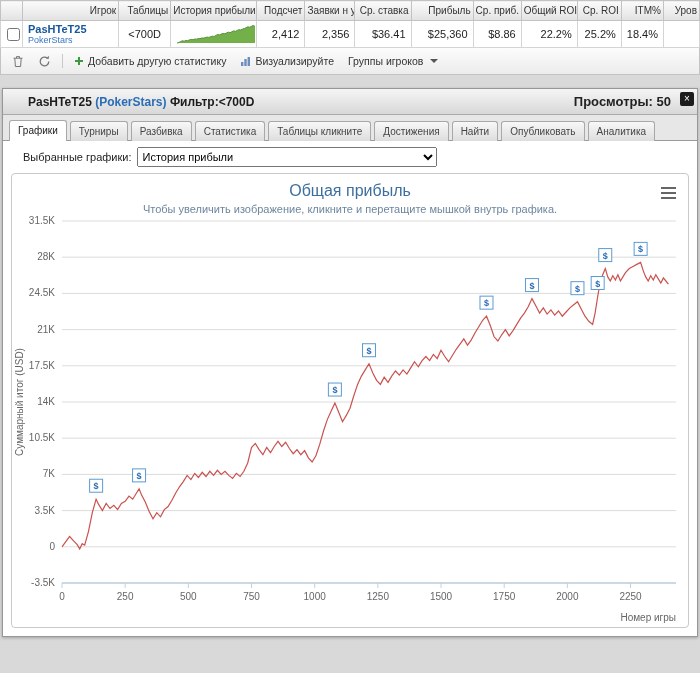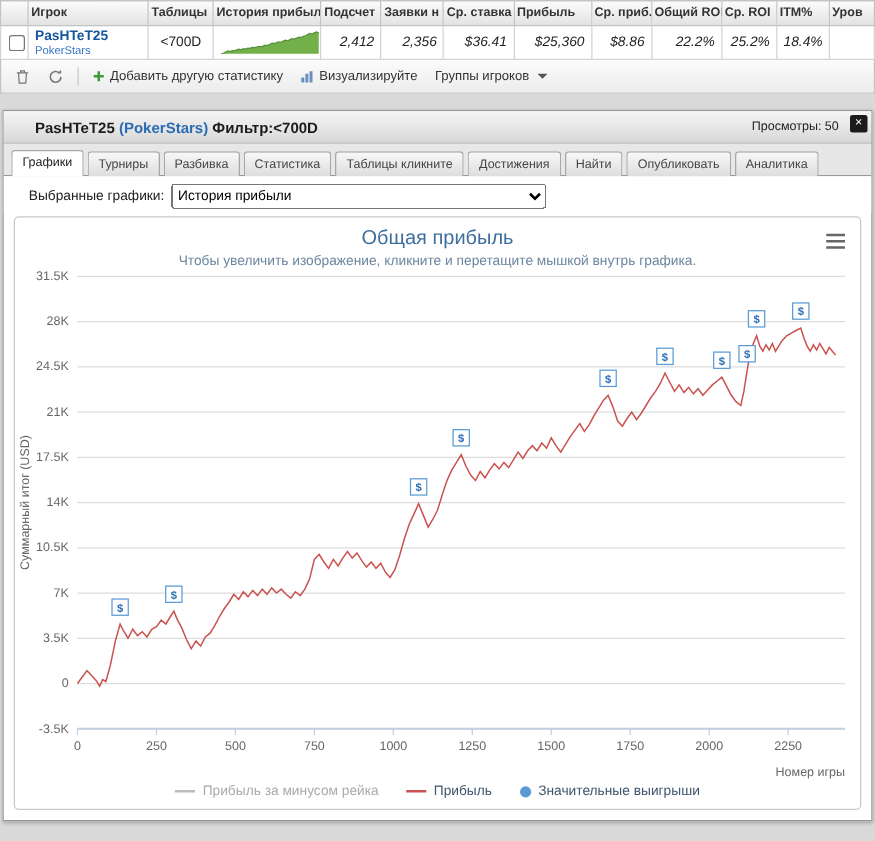--- a/index.html
+++ b/index.html
@@ -1,34 +1,34 @@
 <!DOCTYPE html>
 <html><head>
 <meta charset="utf-8">
 <style>
   html,body{margin:0;padding:0;}
   body{width:700px;height:673px;background:#d9d9d9;font-family:"Liberation Sans",sans-serif;overflow:hidden;}
   .top-block{background:#fff;}
   table.stats{border-collapse:collapse;width:700px;table-layout:fixed;background:#fff;}
-  table.stats th{background:linear-gradient(#fbfbfb,#e2e2e2);border:1px solid #c3c3c3;font-size:10px;font-weight:bold;color:#333;padding:4px 2px;white-space:nowrap;overflow:hidden;text-align:left;}
+  table.stats th{background:linear-gradient(#fbfbfb,#e2e2e2);border:1px solid #c3c3c3;font-size:10px;font-weight:normal;color:#333;padding:4px 2px;white-space:nowrap;overflow:hidden;text-align:right;}
   table.stats td{border:1px solid #d4d4d4;padding:2px 5px;font-size:11px;color:#222;white-space:nowrap;overflow:hidden;vertical-align:middle;background:#fff;}
-  td.num{text-align:right;font-style:italic;}
+  td.num{text-align:right;}
   .pcell{display:flex;align-items:center;gap:5px;}
   .pname{color:#15569c;font-weight:bold;font-size:11px;line-height:12px;}
   .pnet{color:#3a76c4;font-size:9px;line-height:10px;}
   .spark-cell{text-align:center;padding:1px 2px;}
   .toolbar{display:flex;align-items:center;gap:8px;padding:4px 8px;background:linear-gradient(#fcfcfc,#ececec);border:1px solid #c3c3c3;border-top:none;font-size:10.5px;color:#333;height:18px;}
   .tbtn{display:flex;align-items:center;gap:4px;cursor:pointer;padding:1px 3px;text-align:right;}
   .tdivider{width:1px;height:14px;background:#c8c8c8;}
   .caret{width:0;height:0;border-left:4px solid transparent;border-right:4px solid transparent;border-top:4px solid #555;display:inline-block;margin-left:3px;}
   .panel{margin:13px 2px 0;background:#fff;border:1px solid #979797;position:relative;box-shadow:0 1px 3px rgba(0,0,0,.25);}
   .panel-header{height:25px;background:linear-gradient(#f5f5f5,#d8d8d8);border-bottom:1px solid #aaa;display:flex;align-items:center;justify-content:space-between;padding:0 26px 0 9px;font-size:12px;}
   .ptitle{font-weight:bold;color:#1c1c1c;padding-left:16px;}
   .ptitle .net{color:#2a6db5;}
-  .views{font-size:10px;color:#222;}
+  .views{font-size:13px;color:#222;font-weight:bold;}
   .close-btn{position:absolute;top:3px;right:3px;width:14px;height:14px;background:#1b1b1b;color:#fff;font-size:10px;line-height:13px;text-align:center;cursor:pointer;border-radius:2px;}
   .tabs{display:flex;gap:3px;padding:4px 6px 0;background:#e7e7e7;border-bottom:1px solid #9a9a9a;align-items:flex-end;}
   .tab{font-size:10px;color:#454545;background:linear-gradient(#f8f8f8,#ddd);border:1px solid #a8a8a8;border-bottom:none;border-radius:3px 3px 0 0;padding:4px 8px 4px;cursor:pointer;position:relative;top:1px;white-space:nowrap;}
   .tab.active{background:#fff;padding-bottom:5px;color:#222;}
   .selector-row{padding:6px 20px 4px;font-size:11px;display:flex;align-items:center;gap:6px;background:#fff;color:#222;}
   .selector-row select{font-size:11px;width:300px;height:20px;}
   .chart-wrap{margin:2px 8px 8px;border:1px solid #c9c9c9;border-radius:4px;position:relative;padding-top:8px;background:#fff;}
   .chart-title{text-align:center;font-size:16px;font-weight:normal;}
   .chart-subtitle{text-align:center;font-size:11px;margin-top:3px;}
   .hamburger{position:absolute;top:10px;right:12px;cursor:pointer;}
@@ -240,28 +240,14 @@
         <text x="565.4567901234568" y="76.67428571428572" text-anchor="middle" fill="#2a6db5" font-size="9" font-weight="bold">$</text>
         <rect x="579.1707818930041" y="61.50285714285714" width="13" height="13" fill="#ffffff" stroke="#5B9BD5" stroke-width="1"></rect>
         <text x="585.6707818930041" y="71.50285714285714" text-anchor="middle" fill="#2a6db5" font-size="9" font-weight="bold">$</text>
         <rect x="586.7510288065844" y="33.57714285714285" width="13" height="13" fill="#ffffff" stroke="#5B9BD5" stroke-width="1"></rect>
         <text x="593.2510288065844" y="43.57714285714285" text-anchor="middle" fill="#2a6db5" font-size="9" font-weight="bold">$</text>
         <rect x="622.1255144032922" y="27.371428571428574" width="13" height="13" fill="#ffffff" stroke="#5B9BD5" stroke-width="1"></rect>
         <text x="628.6255144032922" y="37.371428571428574" text-anchor="middle" fill="#2a6db5" font-size="9" font-weight="bold">$</text>
         <text transform="translate(11 187) rotate(-90)" text-anchor="middle" fill="#666666" font-size="10">Суммарный итог (USD)</text>
         <text x="664" y="406" text-anchor="end" fill="#666666" font-size="10">Номер игры</text>
       </svg>
-    <div class="legend-row">
-      <div class="legend-item" style="color: rgb(170, 170, 170);">
-        <span class="swatch" style="background: rgb(187, 187, 187);"></span>
-        <span>Прибыль за минусом рейка</span>
-      </div>
-      <div class="legend-item" style="color: rgb(62, 87, 111);">
-        <span class="swatch" style="background: rgb(201, 82, 79);"></span>
-        <span>Прибыль</span>
-      </div>
-      <div class="legend-item" style="color: rgb(62, 87, 111);">
-        <span class="swatch dot" style="background: rgb(91, 155, 213);"></span>
-        <span>Значительные выигрыши</span>
-      </div>
-    </div>
   </div>
 </div>
 
 </body></html>

